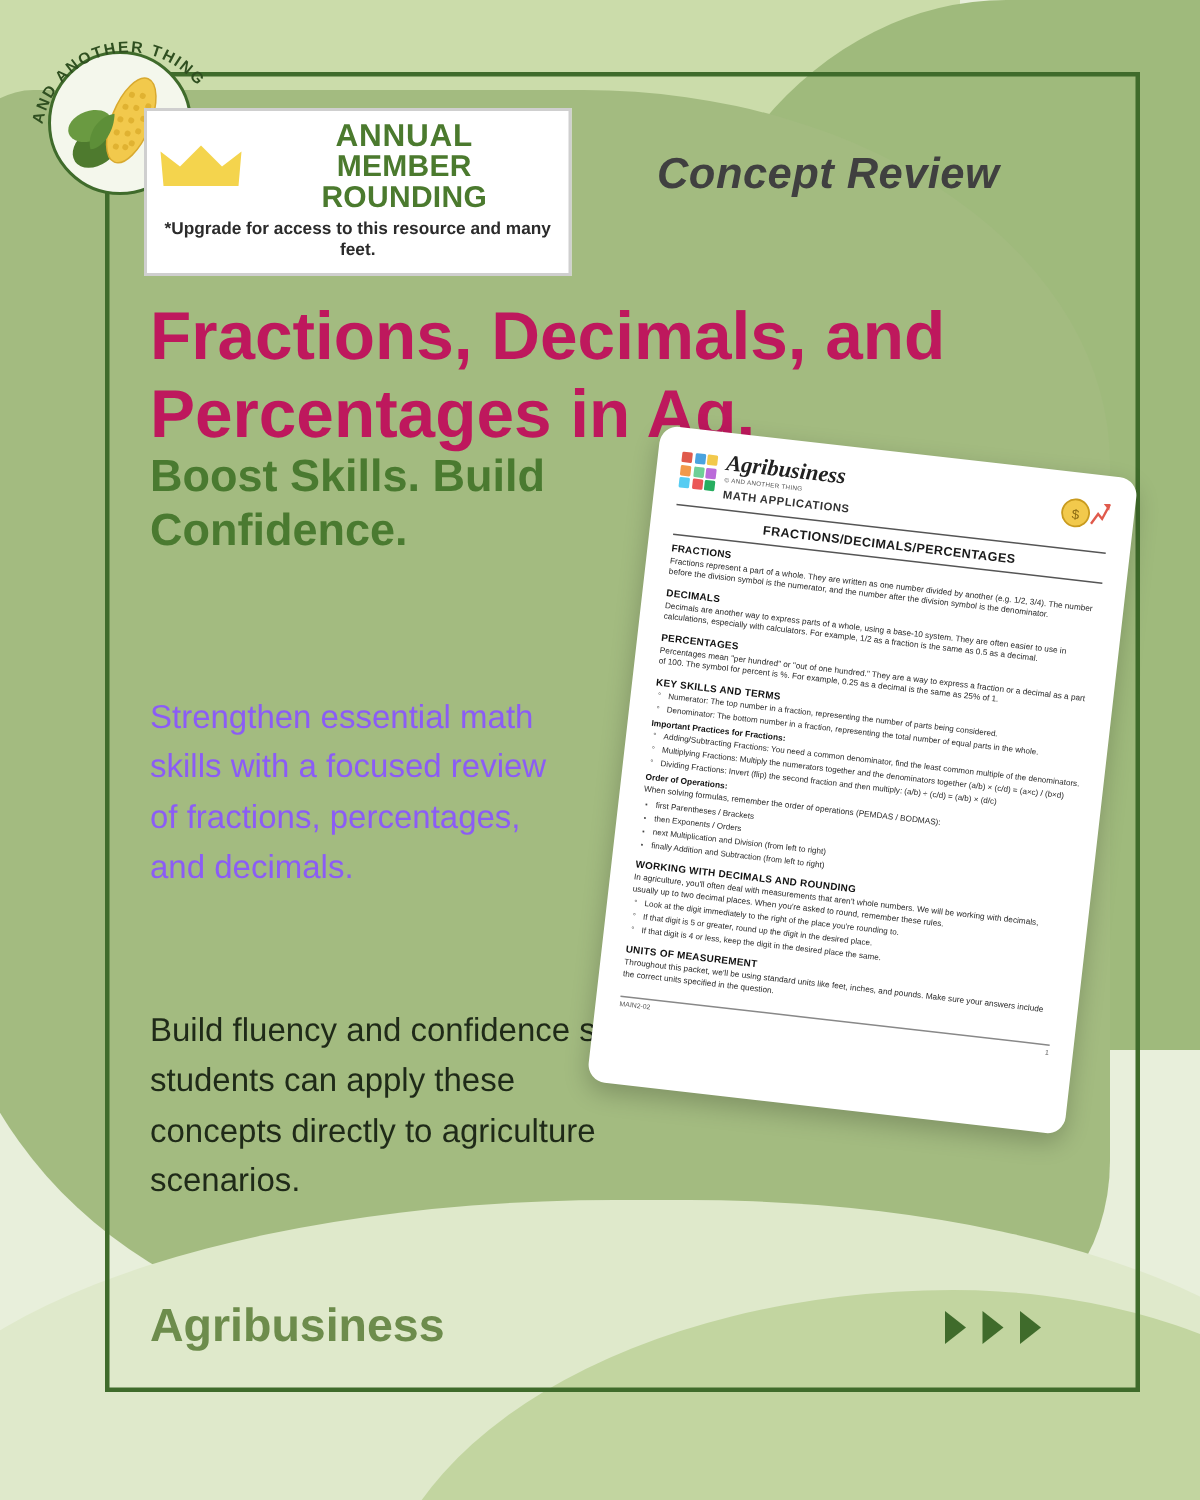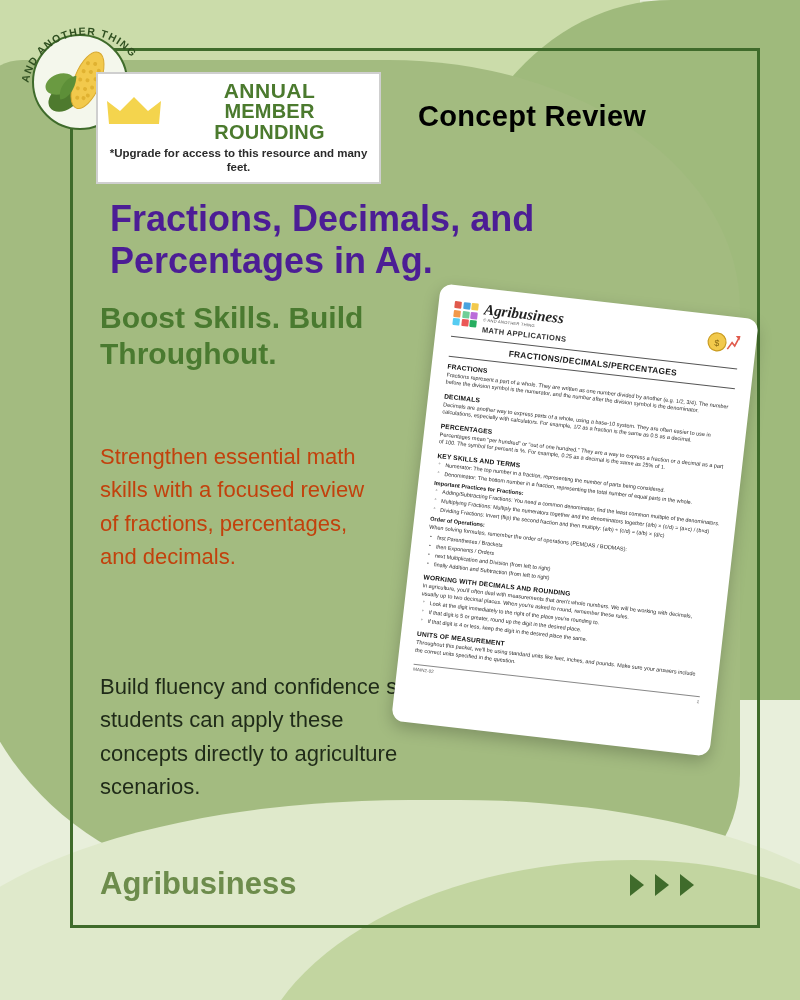--- a/index.html
+++ b/index.html
@@ -127,54 +127,54 @@
     margin-top: 4px;
     text-align: center;
     font-size: 11.5px;
     color: #2b2b2b;
     line-height: 1.22;
     font-weight: 600;
   }
 
   .concept-review {
     position: absolute;
-    left: 418px; top: 100px;
+    left: 438px; top: 100px;
     font-size: 29px;
     font-weight: bold;
-    color: #000000;
+    color: #404040;
     letter-spacing: 0.3px;
+    font-style: italic;
   }
 
   .headline {
     position: absolute;
     left: 100px; top: 198px;
     width: 560px;
-    font-size: 36px;
-    font-weight: bold;
-    color: #4c1d95;
+    font-size: 45px;
+    font-weight: bold;
+    color: #be185d;
     line-height: 1.16;
-    margin-left: 10px;
   }
 
   .subhead {
     position: absolute;
     left: 100px; top: 300px;
     width: 330px;
     font-size: 30px;
     font-weight: bold;
     color: #4a7a30;
     line-height: 1.2;
   }
 
   .body-1 {
     position: absolute;
-    left: 100px; top: 440px;
+    left: 100px; top: 461px;
     width: 285px;
     font-size: 22px;
-    color: #c2410c;
+    color: #8b5cf6;
     line-height: 1.52;
   }
   .body-2 {
     position: absolute;
     left: 100px; top: 670px;
     width: 330px;
     font-size: 22px;
     color: #1f2a18;
     line-height: 1.52;
   }
@@ -334,21 +334,21 @@
         <span class="l2">MEMBER ROUNDING</span>
       </div>
     </div>
     <div class="banner-sub">*Upgrade for access to this resource and many feet.</div>
   </div>
 
   <div class="concept-review">Concept Review</div>
 
   <div class="headline">Fractions, Decimals, and Percentages in Ag.</div>
 
-  <div class="subhead">Boost Skills. Build Throughout.</div>
+  <div class="subhead">Boost Skills. Build Confidence.</div>
 
   <div class="body-1">Strengthen essential math skills with a focused review of fractions, percentages, and decimals.</div>
   <div class="body-2">Build fluency and confidence so students can apply these concepts directly to agriculture scenarios.</div>
 
   <div class="brand">Agribusiness</div>
 
   <div class="arrows">
     <svg width="24" height="26" viewBox="0 0 24 26">
         <path d="M2 2 L16 13 L2 24 Z" fill="#3f6b2b"></path>
       </svg>

